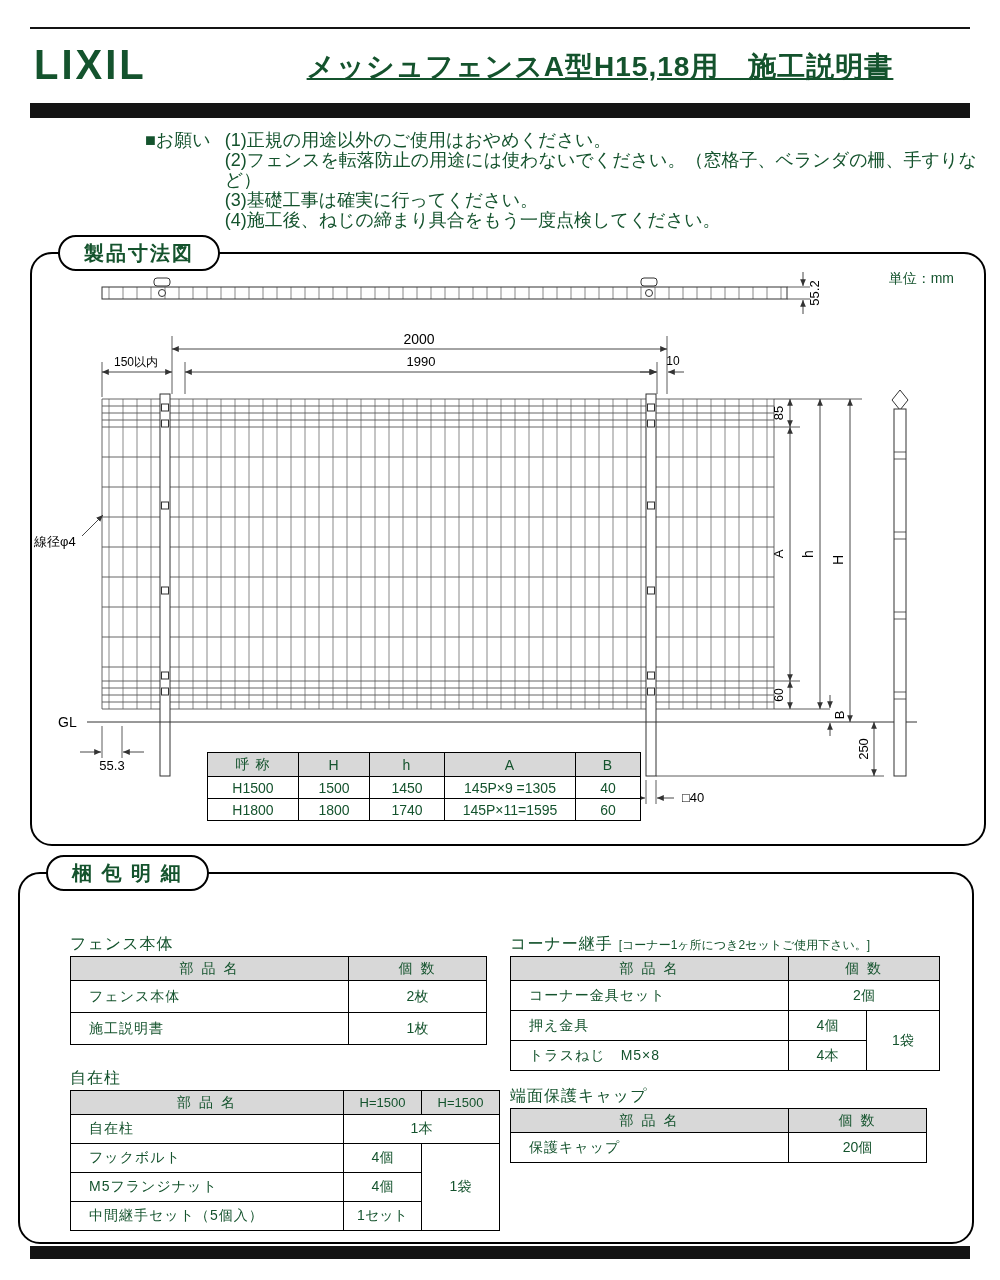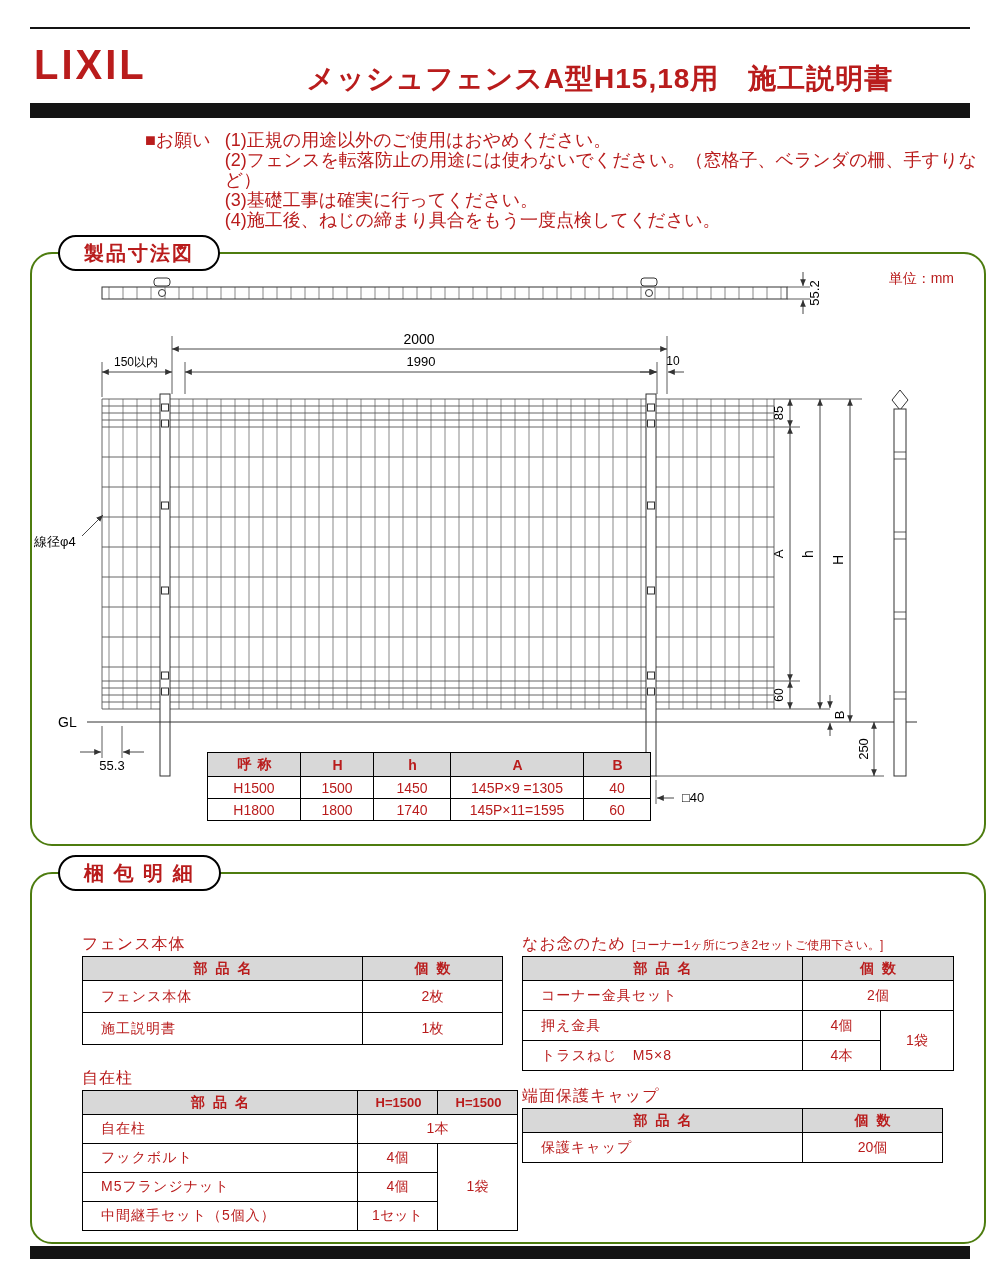--- a/index.html
+++ b/index.html
@@ -1,67 +1,67 @@
 <!DOCTYPE html>
 <html><head>
 <meta charset="utf-8">
 <style>
   html,body { margin:0; padding:0; background:#fff; }
   .page {
     position:relative; width:1000px; height:1280px; background:#fff;
-    font-family:"Liberation Sans", sans-serif; color:#b91c1c; overflow:hidden;
+    font-family:"Liberation Sans", sans-serif; color:#14532d; overflow:hidden;
   }
   .abs { position:absolute; }
   .bar { background:#141414; }
   .rule { background:#141414; }
 
   .logo { font-size:40px; font-weight:900; letter-spacing:3px; transform:scaleY(1.05); }
   .doc-title { font-size:28px; font-weight:bold; letter-spacing:1px; text-align:center; white-space:nowrap; }
 
   .notice { display:flex; font-size:18px; line-height:20px; }
   .notice-label { white-space:nowrap; margin-right:14px; }
 
-  .rbox { position:absolute; border:2px solid #4d7c0f; border-radius:22px; background:#fff; }
+  .rbox { position:absolute; border:2px solid #000000; border-radius:22px; background:#fff; }
   .rbox-label {
     position:absolute; top:-19px; left:26px; border:2px solid #000; border-radius:22px;
     background:#fff; padding:6px 24px; font-size:20px; font-weight:bold;
     letter-spacing:2px; line-height:1; white-space:nowrap;
   }
   .unit { font-size:14px; }
 
   svg text { font-family:"Liberation Sans", sans-serif; fill:#000; }
   .t12 { font-size:12px; } .t13 { font-size:13px; } .t14 { font-size:14px; }
   .ln  { stroke:#333; stroke-width:1; fill:none; }
   .thin{ stroke:#333; stroke-width:0.8; fill:none; }
   .wire{ stroke:#555; stroke-width:0.9; fill:none; }
   .dim { stroke:#333; stroke-width:0.9; fill:none;
          marker-start:url(#ar); marker-end:url(#ar); }
   .dimE{ stroke:#333; stroke-width:0.9; fill:none; marker-end:url(#ar); }
 
   table.t { border-collapse:collapse; font-size:14px; background:#fff; border:1.5px solid #000; }
   .t th, .t td { border:1px solid #000; padding:1px 6px; text-align:center; }
-  .t th { background:#d8d8d8; font-weight:bold; letter-spacing:2px; height:21px;padding-left:8px; }
+  .t th { background:#d8d8d8; font-weight:normal; letter-spacing:2px; height:21px; }
   .t td.name { text-align:left; padding-left:18px; letter-spacing:1px; }
   .spec td { height:19px; font-size:14px; }
   .spec th { letter-spacing:1px; }
   .r30 td { height:29px; } .r28 td { height:27px; } .r26 td { height:26px; }
   .thsmall { font-size:13px !important; letter-spacing:0 !important; }
 
   .tbl-title { font-size:16px; letter-spacing:1px; white-space:nowrap; }
   .tbl-note { font-size:12px; letter-spacing:0; margin-left:6px; }
   .desc { font-size:14px; line-height:19px; }
 </style>
 </head>
 <body>
 
 <div class="page">
 
   <div class="abs rule" style="left:30px; top:27px; width:940px; height:2px;"></div>
   <div class="abs logo" style="left:34px; top:42px;">LIXIL</div>
-  <div class="abs doc-title" style="left:230px; top:60px; width:740px;">メッシュフェンスA型H15,18用　施工説明書</div>
+  <div class="abs doc-title" style="left:230px; top:48px; width:740px;text-decoration:underline;">メッシュフェンスA型H15,18用　施工説明書</div>
   <div class="abs bar" style="left:30px; top:103px; width:940px; height:15px;"></div>
 
   <div class="abs notice" style="left:145px; top:130px;">
     <div class="notice-label">■お願い</div>
     <div>
       <div>(1)正規の用途以外のご使用はおやめください。</div>
       <div>(2)フェンスを転落防止の用途には使わないでください。（窓格子、ベランダの柵、手すりなど）</div>
       <div>(3)基礎工事は確実に行ってください。</div>
       <div>(4)施工後、ねじの締まり具合をもう一度点検してください。</div>
     </div>
@@ -197,21 +197,21 @@
         <td>H1800</td>
         <td>1800</td>
         <td>1740</td>
         <td>145P×11=1595</td>
         <td>60</td>
       </tr>
     </tbody>
       </table>
   </div>
 
-  <div class="rbox" style="left:30px; top:872px; width:952px; height:368px;">
+  <div class="rbox" style="left:18px; top:872px; width:952px; height:368px;">
     <div class="rbox-label">梱 包 明 細</div>
 
 
     <div class="abs tbl-title" style="left:50px; top:60px;">フェンス本体</div>
     <table class="t pack abs" style="left:50px; top:82px;">
       <tbody>
           <tr>
         <th style="width:265px">部 品 名</th>
         <th style="width:125px">個 数</th>
       </tr>
@@ -248,21 +248,21 @@
         <td class="qty">4個</td>
       </tr>
       <tr class="r26">
         <td class="name">中間継手セット（5個入）</td>
         <td class="qty">1セット</td>
       </tr>
     </tbody>
       </table>
 
     <div class="abs" style="left:490px; top:60px; white-space:nowrap;">
-      <span class="tbl-title">なお念のため</span><span class="tbl-note">[コーナー1ヶ所につき2セットご使用下さい。]</span>
+      <span class="tbl-title">コーナー継手</span><span class="tbl-note">[コーナー1ヶ所につき2セットご使用下さい。]</span>
     </div>
     <table class="t pack abs" style="left:490px; top:82px;">
       <tbody>
           <tr>
         <th style="width:265px">部 品 名</th>
         <th colspan="2" style="width:125px">個 数</th>
       </tr>
       <tr class="r28">
         <td class="name">コーナー金具セット</td>
         <td class="qty" colspan="2">2個</td>

